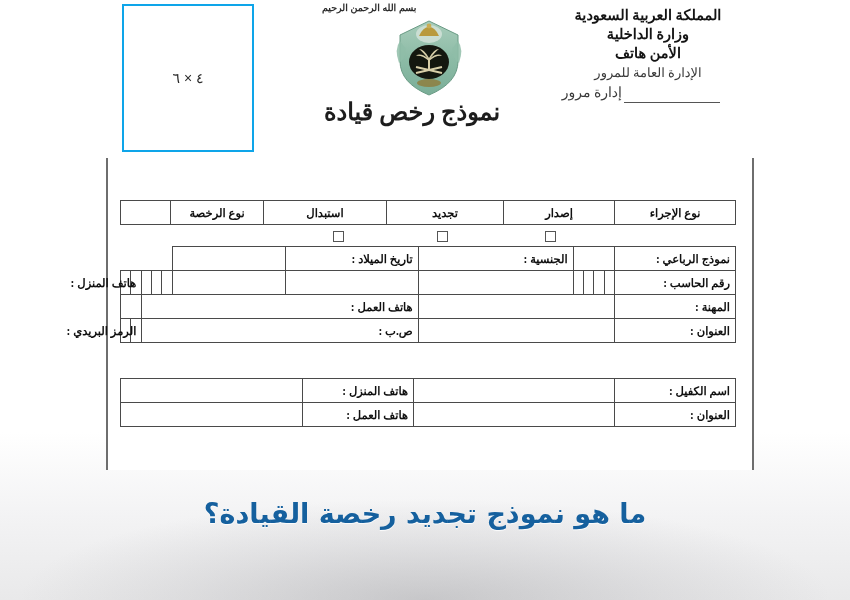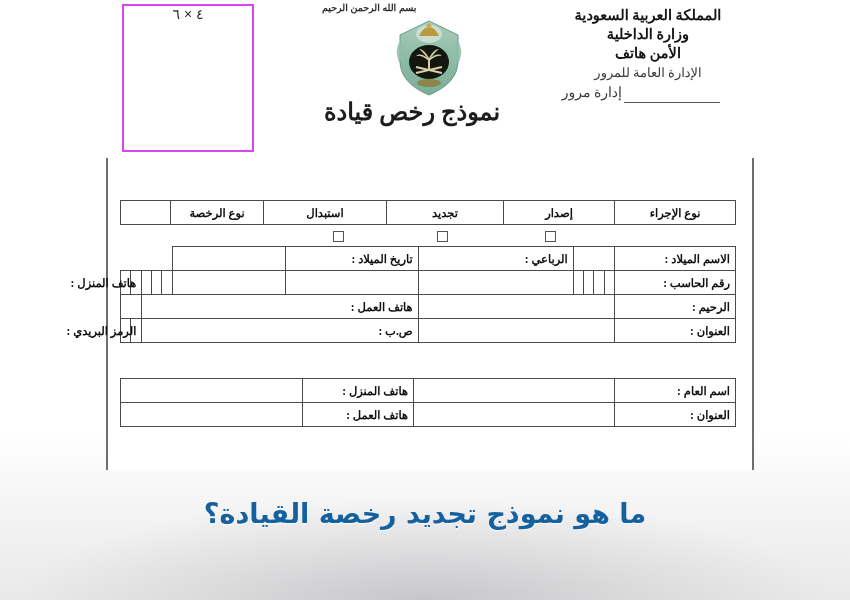--- a/index.html
+++ b/index.html
@@ -55,23 +55,24 @@
     height: 158px;
   }
 
   
   .photo-box {
     position: absolute;
     right: 502px;
     top: 4px;
     width: 128px;
     height: 144px;
-    border: 2px solid #d946ef;
+    border: 2px solid #0ea5e9;
     background: #fff;
     display: flex;
+    align-items: center;
     justify-content: center;
   }
   .photo-box-label {
     font-family: "Liberation Sans", sans-serif;
     font-size: 14px;
     color: #2b2b2b;
     letter-spacing: 2px;
     direction: rtl;
   }
 
@@ -329,23 +330,23 @@
     <div class="checkbox-strip">
       <span class="chk" id="chk-issue"></span>
       <span class="chk" id="chk-renew"></span>
       <span class="chk" id="chk-replace"></span>
     </div>
 
     <table id="table-applicant" class="form-table">
       <tbody>
 
         <tr>
-          <td class="label-right" style="width:110px">الاسم الميلاد :</td>
+          <td class="label-right" style="width:110px">نموذج الرباعي :</td>
           <td class="cell-blank" colspan="4"></td>
-          <td class="label-right" style="width:144px">الرباعي :</td>
+          <td class="label-right" style="width:144px">الجنسية :</td>
           <td class="label-right" style="width:122px">تاريخ الميلاد :</td>
           <td class="cell-blank" style="width:112px"></td>
         </tr>
 
         <tr>
           <td class="label-right">رقم الحاسب :</td>
           <td class="digit-cell"></td>
           <td class="digit-cell"></td>
           <td class="digit-cell"></td>
           <td class="digit-cell"></td>
@@ -353,40 +354,40 @@
           <td class="digit-cell"></td>
           <td class="digit-cell"></td>
           <td class="digit-cell"></td>
           <td class="digit-cell"></td>
           <td class="digit-cell"></td>
           <td class="label-right" style="width:122px">هاتف المنزل :</td>
           <td class="cell-blank" style="width:112px"></td>
         </tr>
 
         <tr>
-          <td class="label-right">الرحيم :</td>
+          <td class="label-right">المهنة :</td>
           <td class="cell-blank" colspan="5"></td>
           <td class="label-right" colspan="5">هاتف العمل :</td>
           <td class="cell-blank" colspan="2"></td>
         </tr>
 
         <tr>
           <td class="label-right">العنوان :</td>
           <td class="cell-blank" colspan="5"></td>
           <td class="label-right" colspan="5">ص.ب :</td>
           <td class="label-right">الرمز البريدي :</td>
           <td class="cell-blank"></td>
         </tr>
       </tbody>
     </table>
 
     <table id="table-sponsor" class="form-table">
       <tbody>
         <tr>
-          <td class="label-right" style="width:110px">اسم العام :</td>
+          <td class="label-right" style="width:110px">اسم الكفيل :</td>
           <td class="cell-blank" style="width:200px"></td>
           <td class="label-right" style="width:100px">هاتف المنزل :</td>
           <td class="cell-blank"></td>
         </tr>
         <tr>
           <td class="label-right">العنوان :</td>
           <td class="cell-blank"></td>
           <td class="label-right">هاتف العمل :</td>
           <td class="cell-blank"></td>
         </tr>

